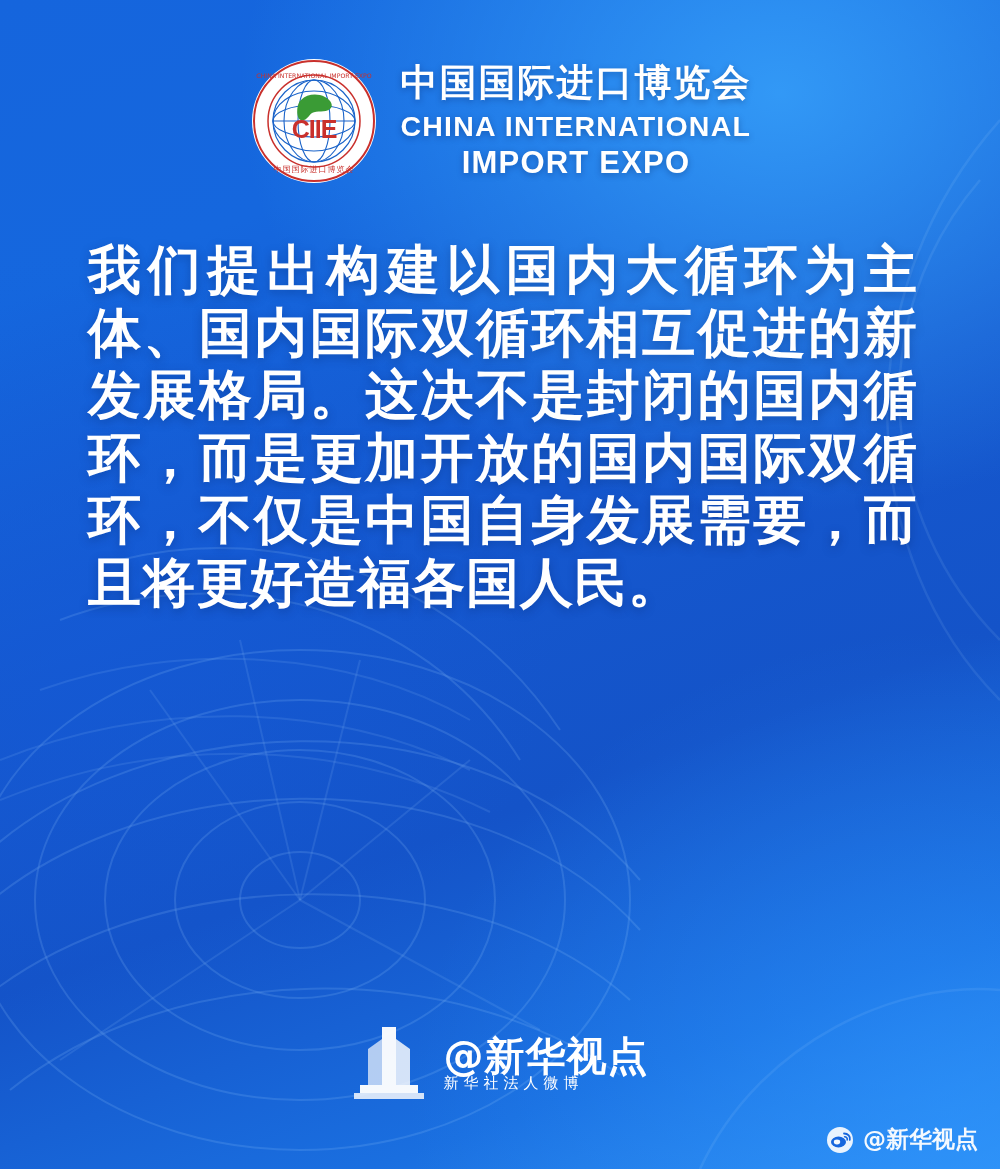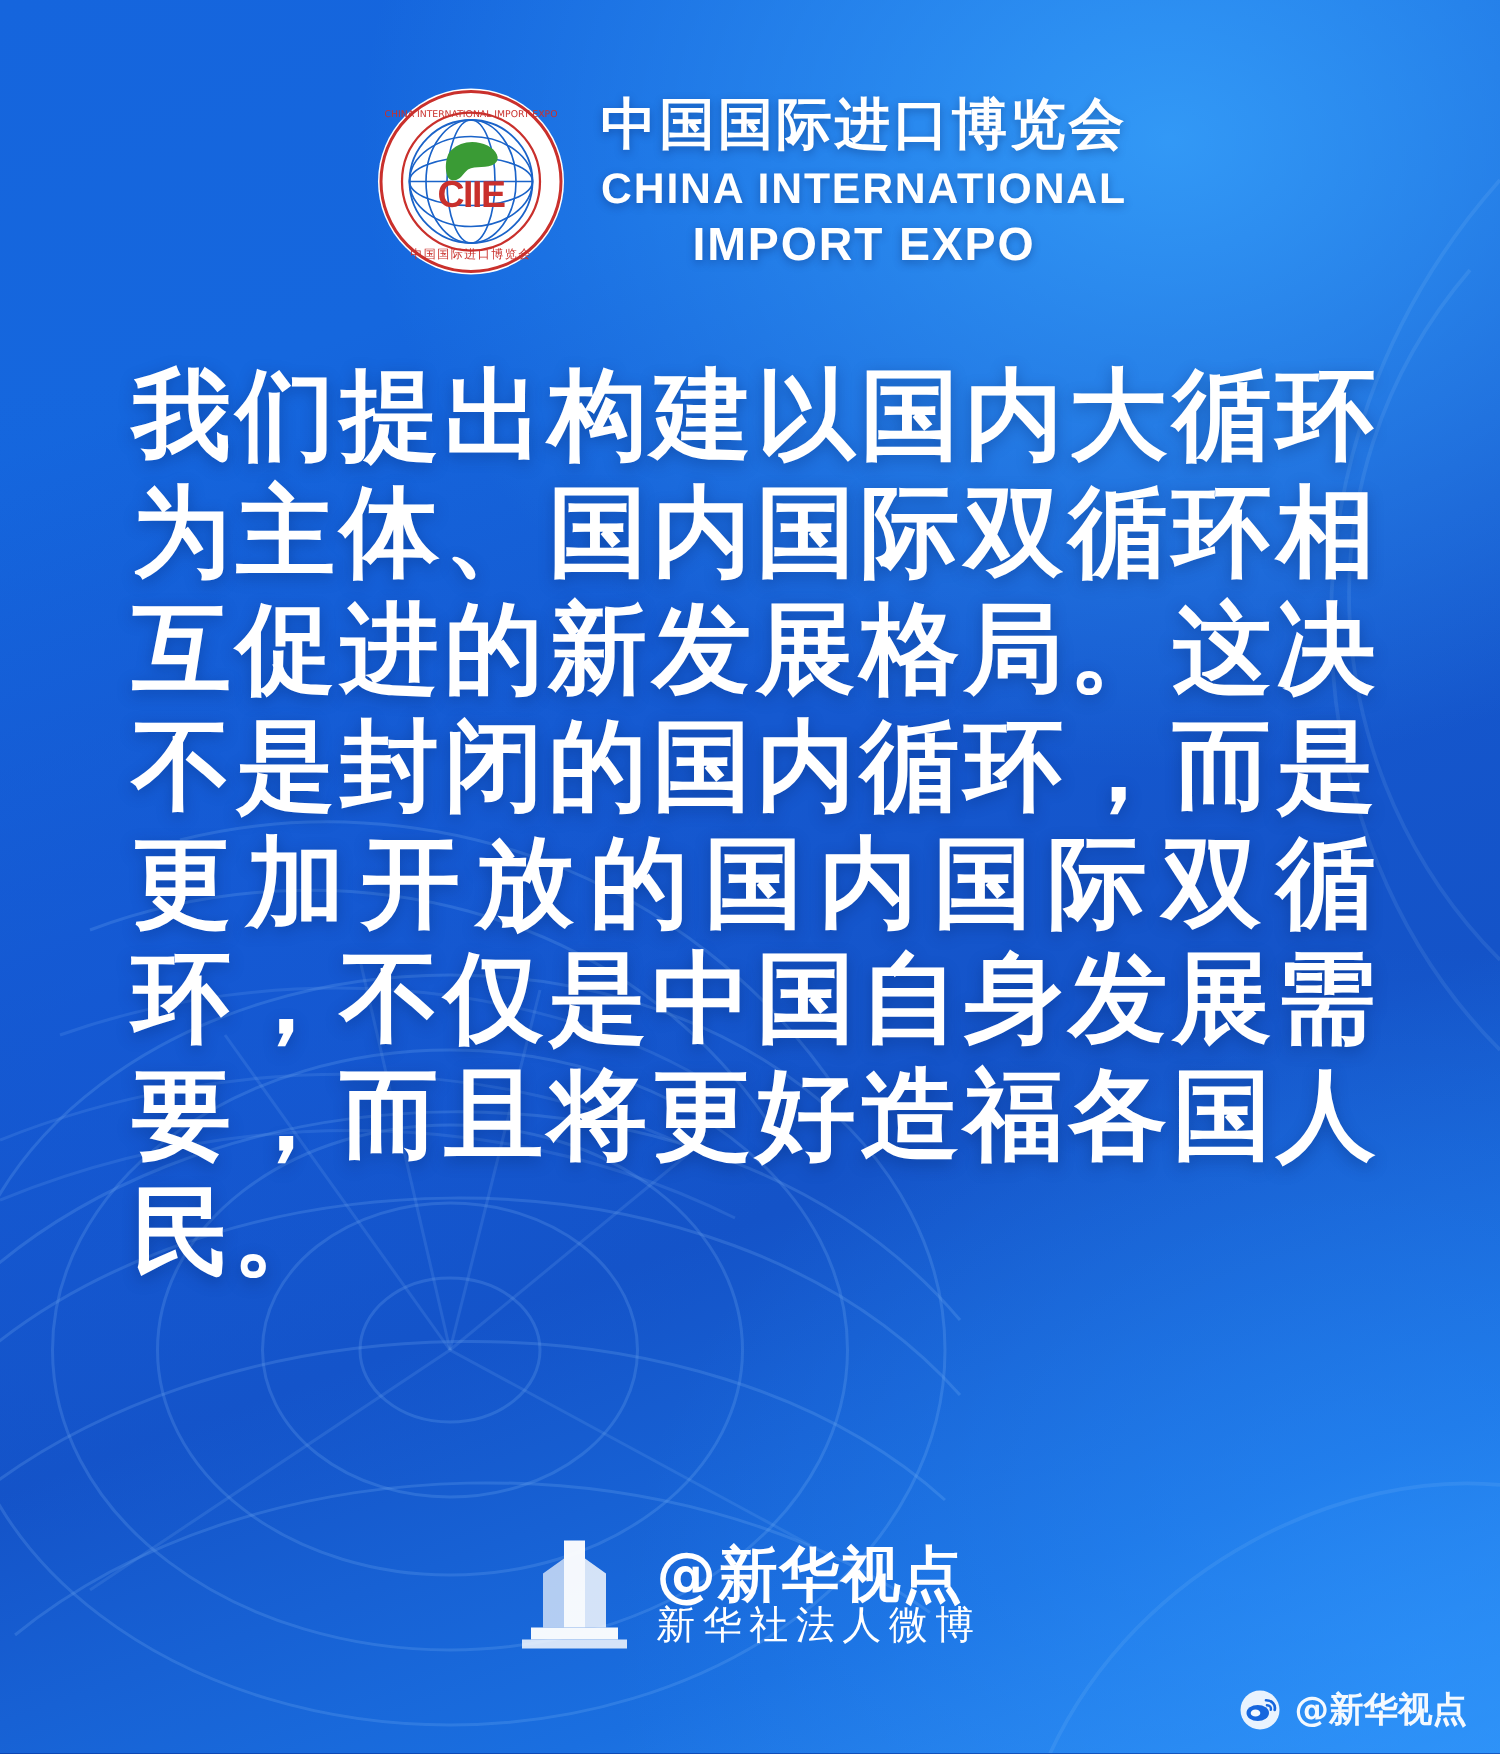--- a/index.html
+++ b/index.html
@@ -58,40 +58,39 @@
     font-size: 37px;
     font-weight: bold;
     letter-spacing: 2px;
     font-family: "DejaVu Sans", "Liberation Sans", sans-serif;
   }
   .brand .en1 {
     font-size: 28.5px;
     font-weight: bold;
     letter-spacing: 1.2px;
     margin-top: 8px;
-    text-align: center;
   }
   .brand .en2 {
     font-size: 31px;
     font-weight: bold;
     letter-spacing: 1.2px;
     margin-top: 4px;
     text-align: center;
   }
 
   
   .quote {
     position: absolute;
     top: 238px;
     left: 88px;
     width: 830px;
     color: #ffffff;
     font-family: "DejaVu Serif", "Liberation Serif", serif;
     font-weight: bold;
-    font-size: 66px;
+    font-size: 53px;
     line-height: 1.18;
     letter-spacing: 1px;
     text-align: justify;
     text-shadow: 0 3px 10px rgba(0,35,100,0.35);
   }
 
   
   .footer {
     position: absolute;
     left: 0;
@@ -105,23 +104,23 @@
   .xh-mark { width: 74px; height: 80px; flex: none; }
   .footer-text { color: #ffffff; }
   .footer-text .fmain {
     font-size: 40px;
     font-weight: bold;
     letter-spacing: 1px;
     font-family: "DejaVu Sans", "Liberation Sans", sans-serif;
     line-height: 1;
   }
   .footer-text .fsub {
-    font-size: 26px;
+    font-size: 15px;
     letter-spacing: 5px;
-    font-family: Liberation Sans, sans-serif;
+    font-family: Liberation Serif, serif;
     line-height: 1;
   }
 
   
   .watermark {
     position: absolute;
     right: 22px;
     bottom: 14px;
     display: flex;
     align-items: center;

